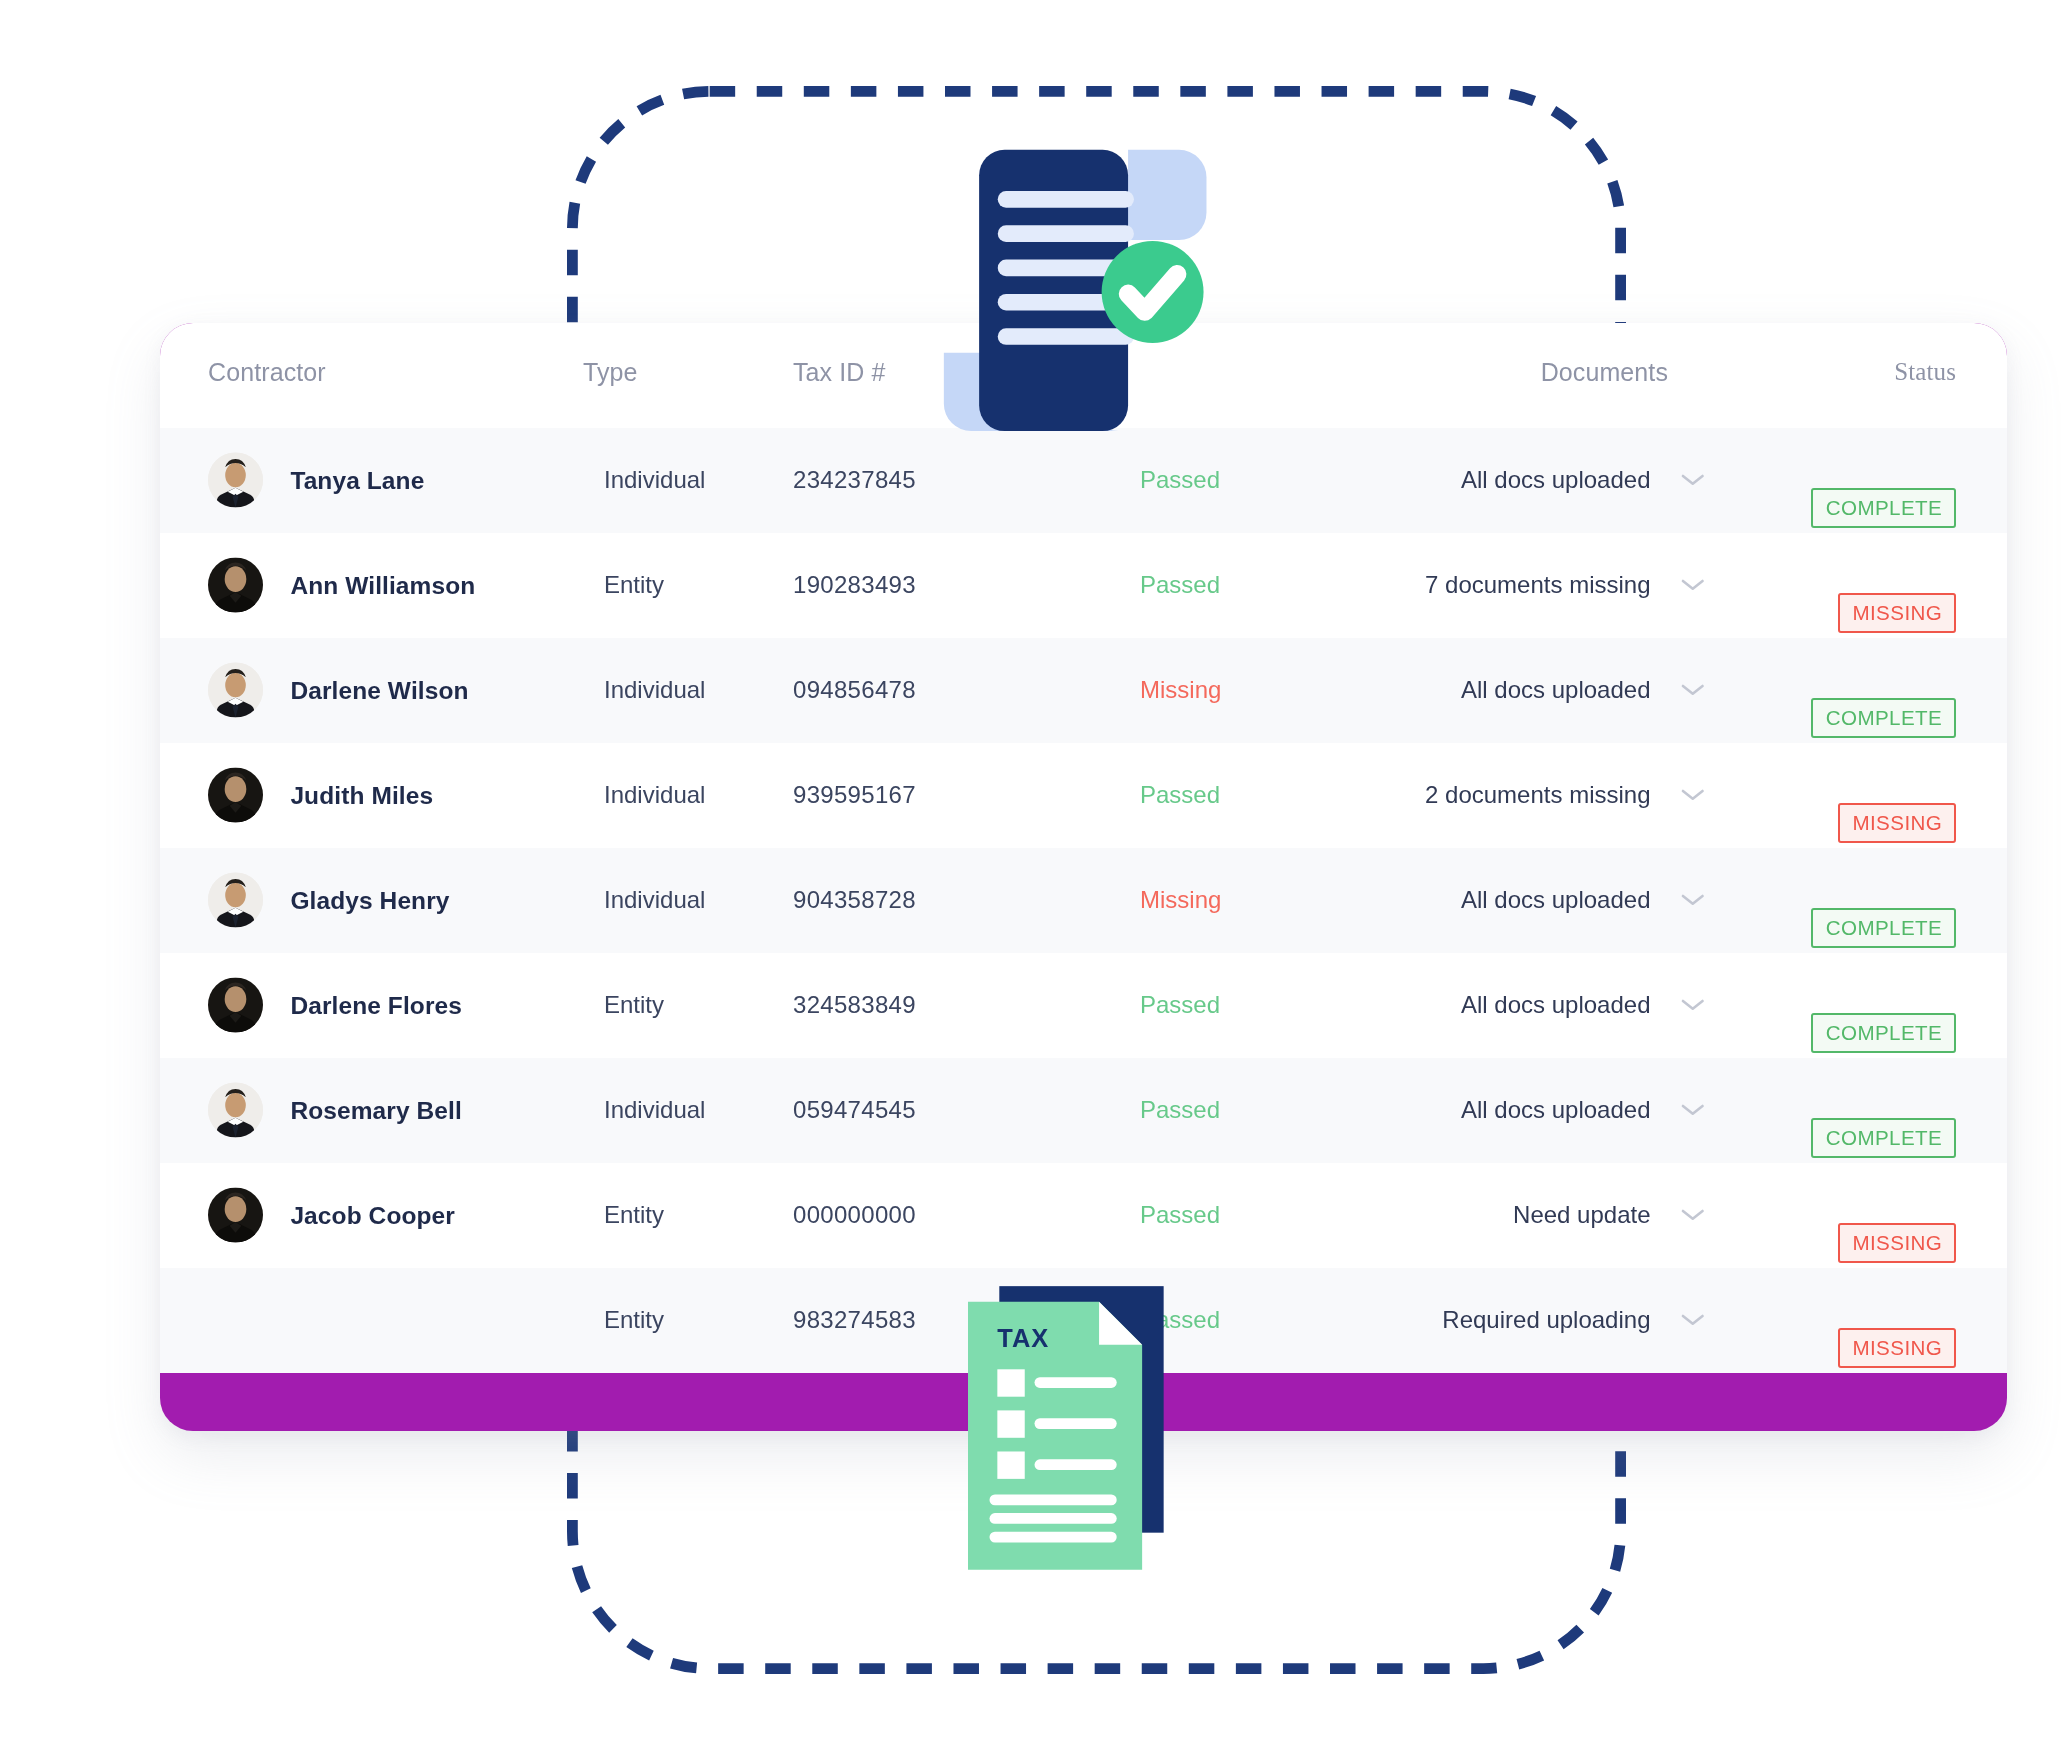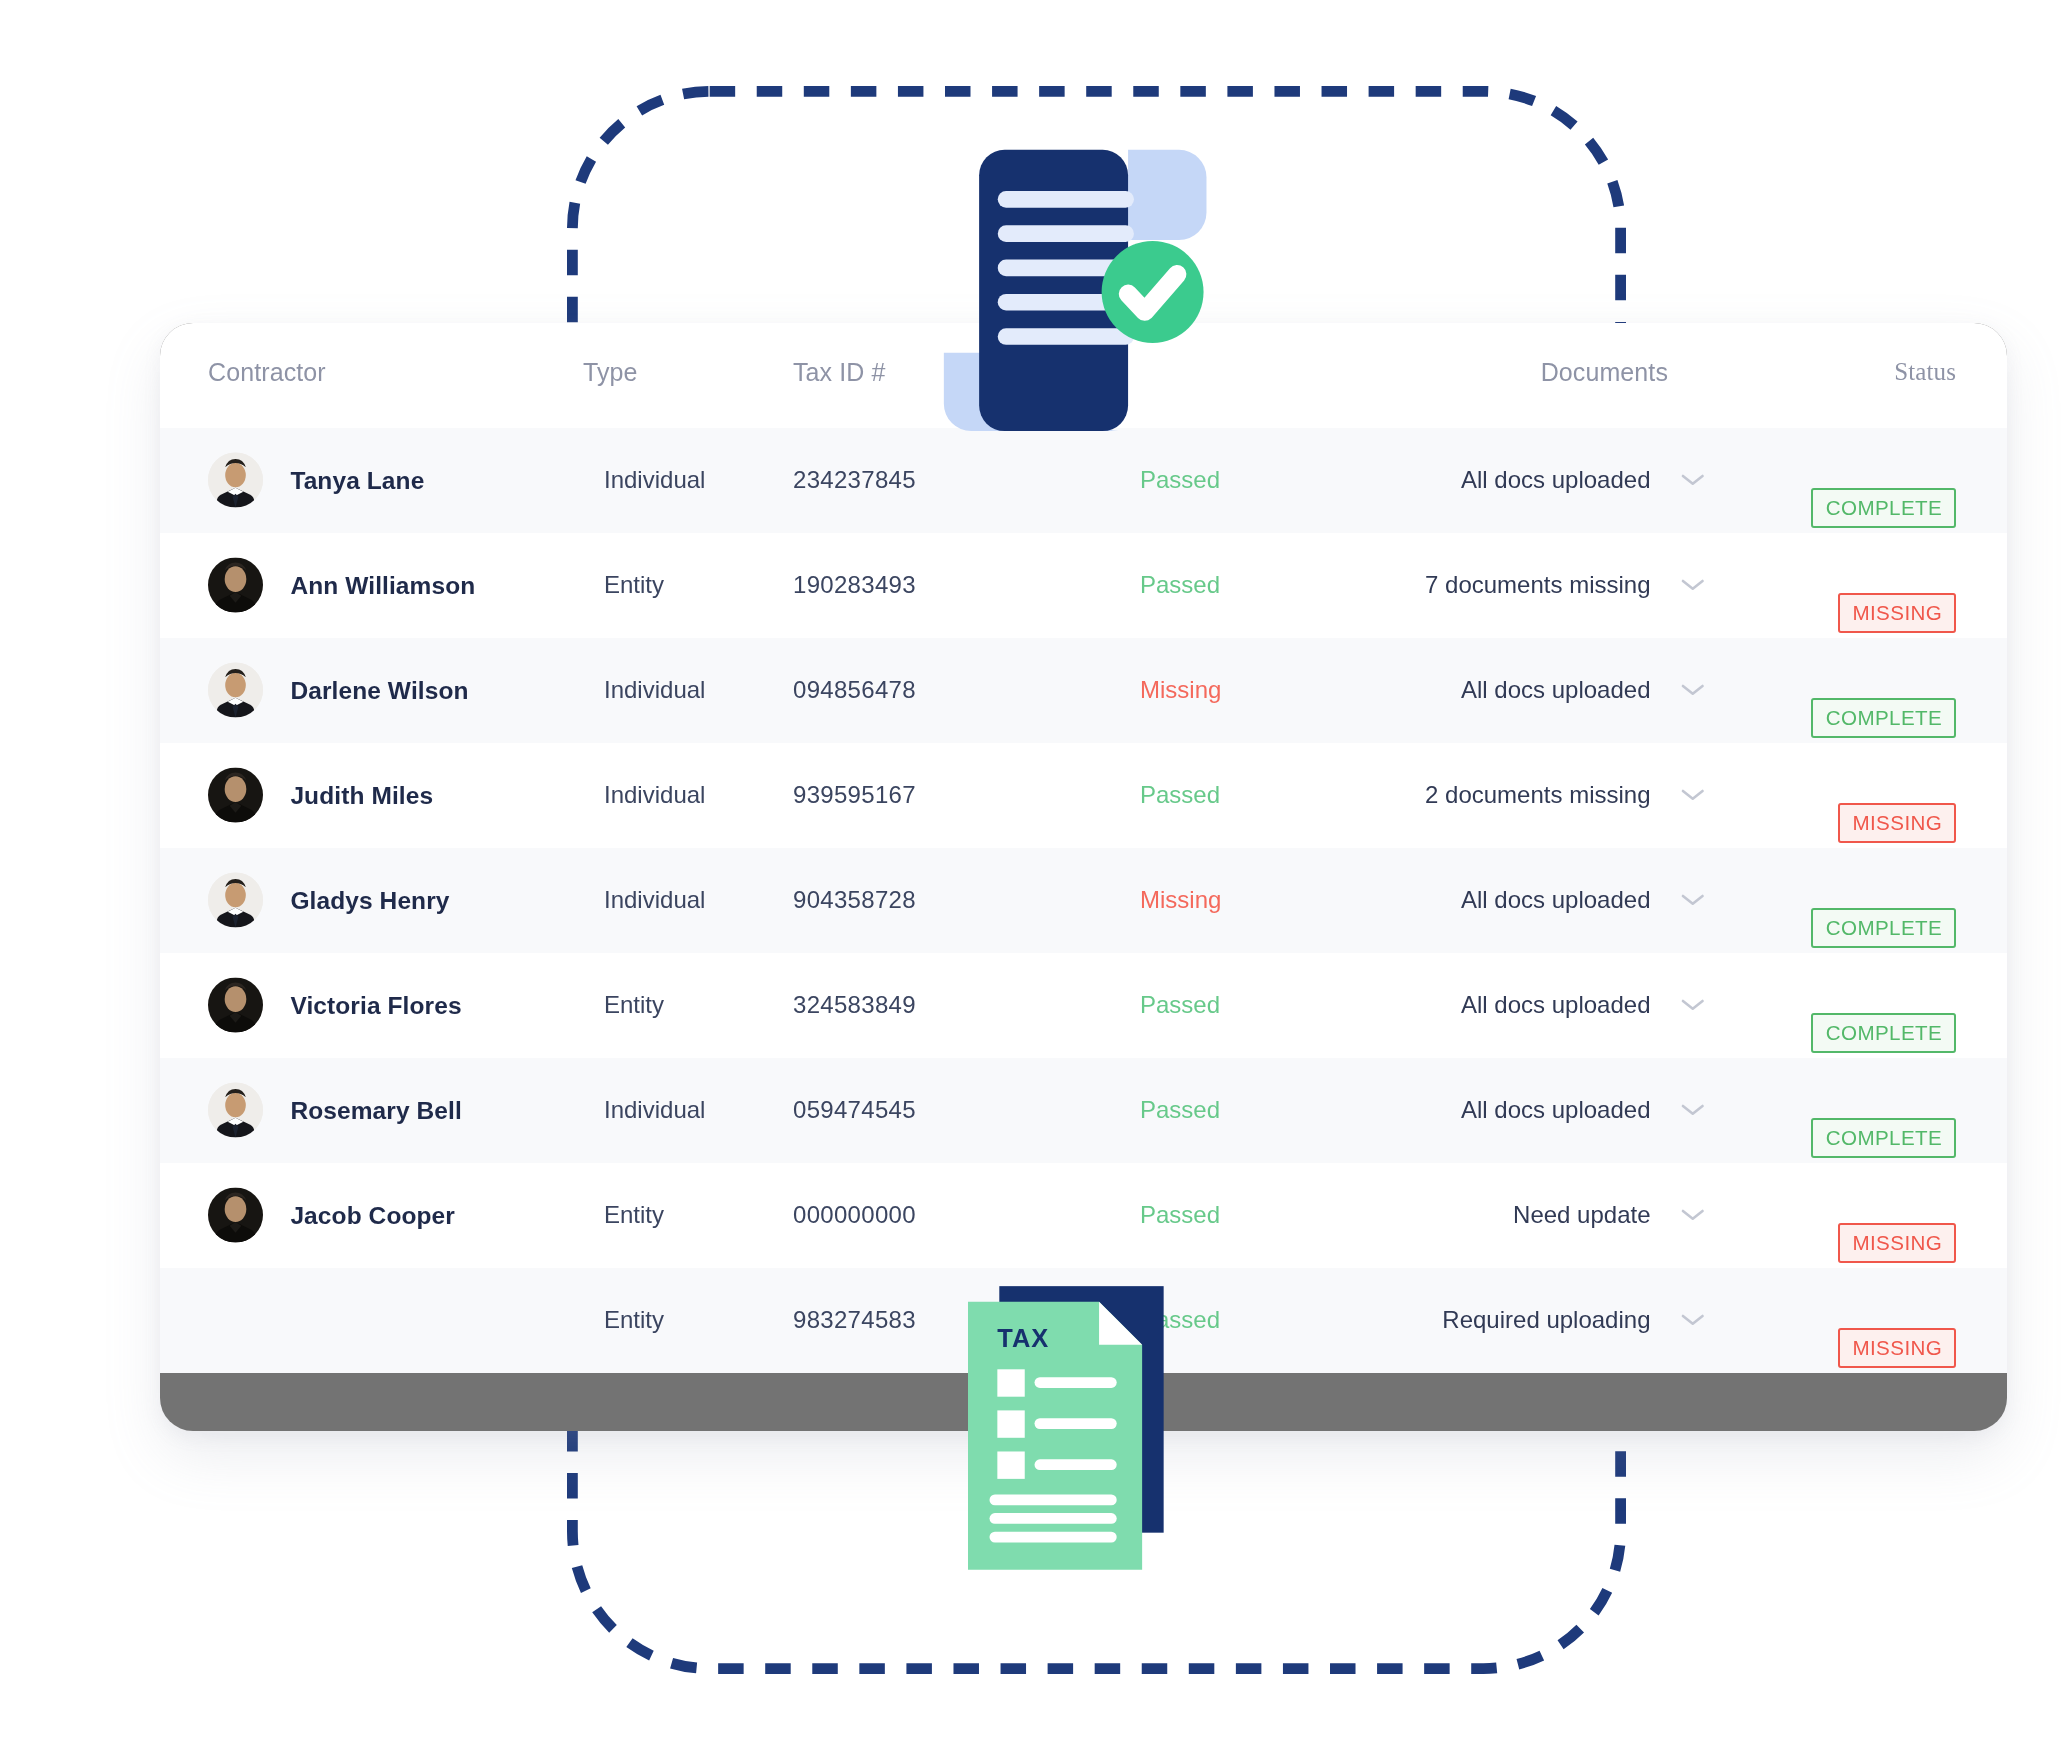--- a/index.html
+++ b/index.html
@@ -33,21 +33,21 @@
   }
   .dashed-frame svg { display: block; width: 100%; height: 100%; overflow: visible; }
 
   
   .table-card {
     position: absolute;
     left: 160px;
     top: 323px;
     width: 1847px;
     height: 1108px;
-    background: #737373;
+    background: #a21caf;
     border-radius: 33px;
     box-shadow: 0 25.5px 57px rgba(140, 148, 170, 0.16),
                 0 5.9px 17.6px rgba(140, 148, 170, 0.09);
     overflow: hidden;
   }
 
   .table-header {
     position: relative;
     height: 105px;
     background: #ffffff;
@@ -338,21 +338,21 @@
           <div class="cell c-contractor">
             <span class="avatar">
               <svg viewBox="0 0 56 56" aria-hidden="true">
                 <rect width="56" height="56" fill="#171512"></rect>
                 <ellipse cx="28" cy="22" rx="11" ry="13" fill="#b5906d"></ellipse>
                 <path d="M17 13 q11 -9 22 0 q-3 -8 -11 -8 q-8 0 -11 8z" fill="#2b2520"></path>
                 <path d="M28 35 l-16 8 q-4 2 -4 7 v6 h40 v-6 q0 -5 -4 -7z" fill="#0d0c0a"></path>
                 <path d="M28 35 l-6 4 l6 7 l6 -7z" fill="#1c1a17"></path>
               </svg>
             </span>
-            <span class="c-name">Victoria Flores</span>
+            <span class="c-name">Darlene Flores</span>
           </div>
           <div class="cell c-type">Entity</div>
           <div class="cell c-taxid">324583849</div>
           <div class="cell c-check check-passed">Passed</div>
           <div class="cell c-docs">
             <span class="docs-text">All docs uploaded</span>
             <span>
               <svg class="chev" viewBox="0 0 26 16" aria-hidden="true">
                 <path d="M3 4 L13 12 L23 4" fill="none" stroke="#c3c7d2" stroke-width="2.6" stroke-linecap="round" stroke-linejoin="round"></path>
               </svg>

